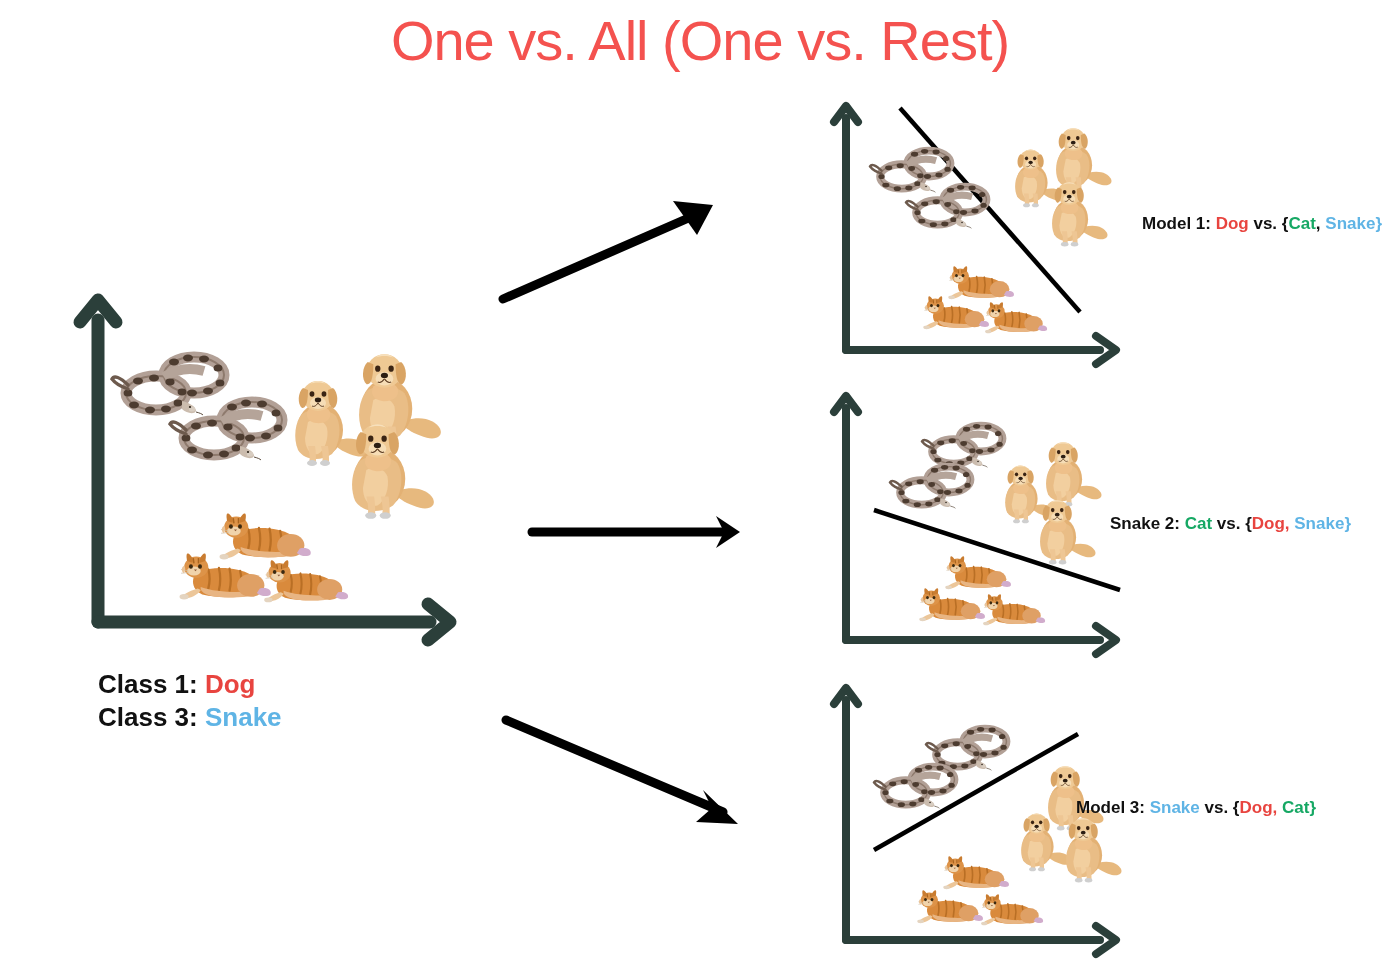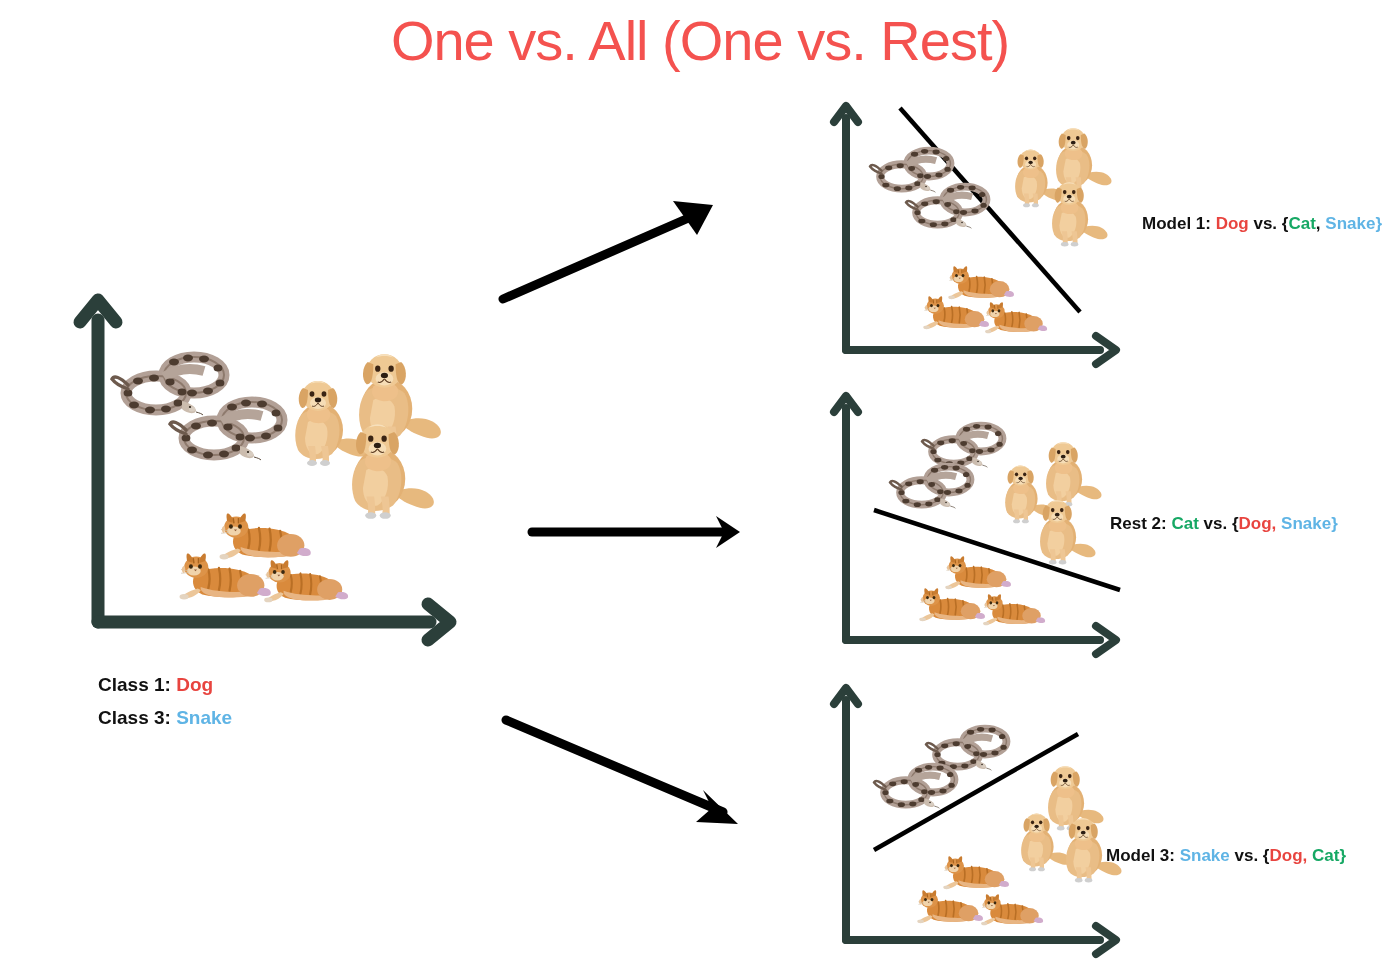--- a/index.html
+++ b/index.html
@@ -44,21 +44,21 @@
     position: absolute;
     pointer-events: none;
   }
   .animal svg { display: block; overflow: visible; }
 
   
   #legend {
     position: absolute;
     left: 98px;
     top: 668px;
-    font-size: 19px;
+    font-size: 26px;
     font-weight: bold;
     line-height: 33px;
     color: #111111;
     font-family: "Liberation Sans", sans-serif;
     white-space: nowrap;
   }
   #legend .row { display: block; }
 
   
   .model-caption {
@@ -386,21 +386,21 @@
         </svg>
     </div>
     <div class="animal" style="left:148px; top:196px;">
       <svg width="68" height="40" viewBox="0 0 132 74">
           <use href="#sprite-cat"></use>
         </svg>
     </div>
   </div>
 
   <div class="model-caption" style="left:1110px; top:514px;">
-    <span class="c-black">Rest 2: </span><span class="c-cat">Cat</span><span class="c-black"> vs. </span><span class="c-black">{</span><span class="c-dog">Dog</span><span class="c-dog">, </span><span class="c-snake">Snake</span><span class="c-snake">}</span>
+    <span class="c-black">Snake 2: </span><span class="c-cat">Cat</span><span class="c-black"> vs. </span><span class="c-black">{</span><span class="c-dog">Dog</span><span class="c-dog">, </span><span class="c-snake">Snake</span><span class="c-snake">}</span>
   </div>
 
   <div class="plot" style="left:832px; top:678px;">
     <svg width="310" height="278" viewBox="0 0 310 278">
       <line x1="14" y1="262" x2="14" y2="22" stroke="#2b3f3a" stroke-width="8" stroke-linecap="round"></line>
       <path d="M2 26 L14 10 L26 26" fill="none" stroke="#2b3f3a" stroke-width="8" stroke-linecap="round" stroke-linejoin="round"></path>
       <line x1="14" y1="262" x2="268" y2="262" stroke="#2b3f3a" stroke-width="8" stroke-linecap="round"></line>
       <path d="M264 248 L284 262 L264 276" fill="none" stroke="#2b3f3a" stroke-width="8" stroke-linecap="round" stroke-linejoin="round"></path>
 
       <line x1="42" y1="172" x2="246" y2="56" stroke="#000000" stroke-width="4.5"></line>
@@ -441,17 +441,17 @@
           <use href="#sprite-cat"></use>
         </svg>
     </div>
     <div class="animal" style="left:146px; top:210px;">
       <svg width="68" height="40" viewBox="0 0 132 74">
           <use href="#sprite-cat"></use>
         </svg>
     </div>
   </div>
 
-  <div class="model-caption" style="left:1106px; top:798px;margin-top:48px;">
+  <div class="model-caption" style="left:1076px; top:798px;">
     <span class="c-black">Model 3: </span><span class="c-snake">Snake</span><span class="c-black"> vs. </span><span class="c-black">{</span><span class="c-dog">Dog</span><span class="c-dog">, </span><span class="c-cat">Cat</span><span class="c-cat">}</span>
   </div>
 
 </div>
 
 </body></html>

